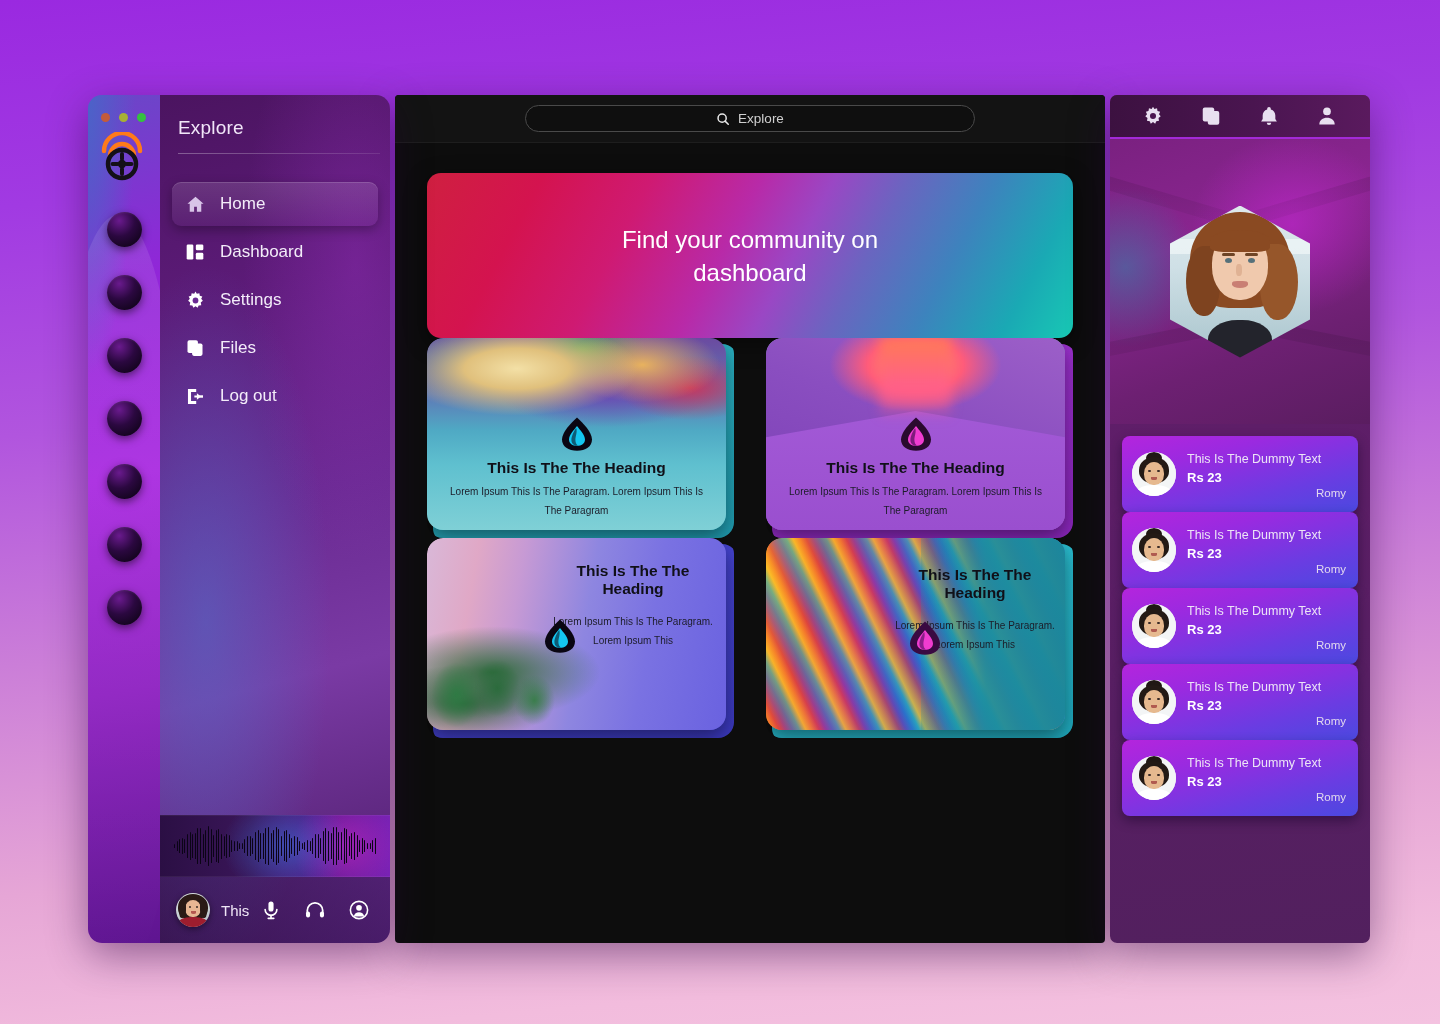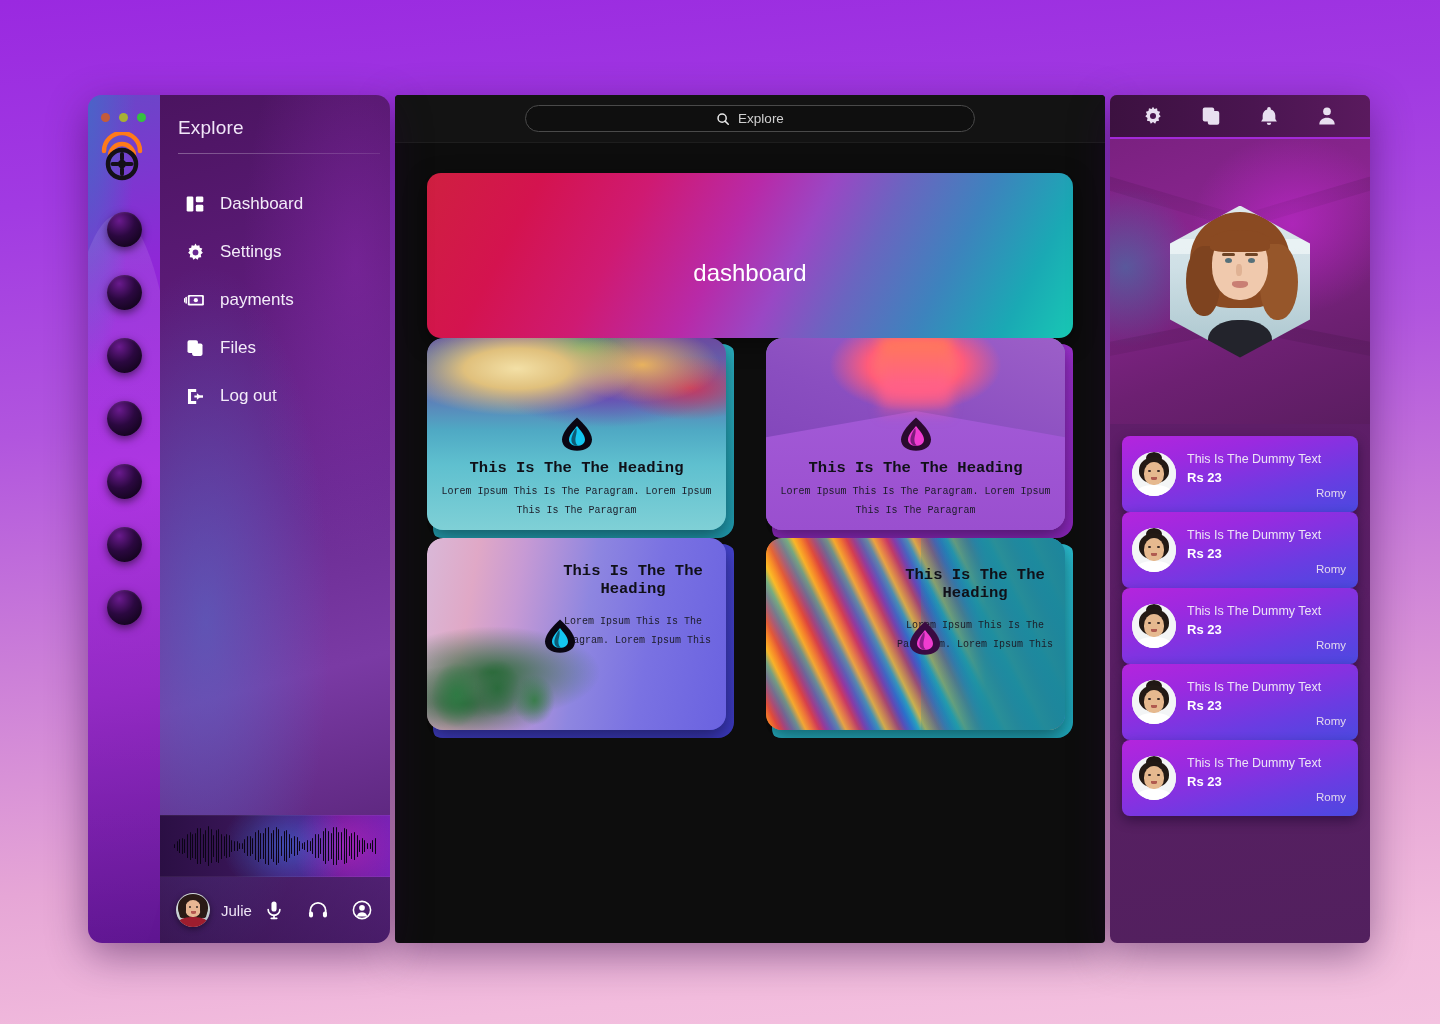--- a/index.html
+++ b/index.html
@@ -192,21 +192,21 @@
     box-shadow: 0 6px 22px rgba(0,0,0,.45);
   }
   .hero-txt {
     color:#fff; font-size:24px; line-height:33px; text-align:center;
     max-width: 330px; font-weight:400;
   }
 
   .sec-title { color:#f2f2f2; font-size:15.5px; font-weight:700; margin: 26px 0 14px 4px; }
   .sec-title.pop { margin-top: 22px; letter-spacing:.3px;}
 
-  .cards { display:flex; gap: 32px; font-family: Liberation Mono, monospace; }
+  .cards { display:flex; gap: 32px; }
 
   .card {
     position: relative;
     width: 318px; height: 200px;
     border-radius: 16px;
     overflow: hidden;
   }
   .card .shadow-l {
     position:absolute; inset: 6px -4px -6px 6px; border-radius:16px; z-index:0;
   }
@@ -401,20 +401,28 @@
         <div class="rail-dot"></div>
       </div>
     </div>
 
     <div class="side">
       <div class="side-title">Explore</div>
       <div class="side-sep"></div>
 
       <div class="menu">
 
+        <div class="menu-item active">
+          <span class="mi-ico">
+            <svg width="21" height="21" viewBox="0 0 24 24" fill="#d8c4e8">
+              <path d="M12 3.2 2.8 11h2.6v9.2h5V14.6h3.2v5.6h5V11h2.6z"></path>
+            </svg>
+          </span>
+          <span>Home</span>
+        </div>
 
         <div class="menu-item">
           <span class="mi-ico">
             <svg width="20" height="20" viewBox="0 0 24 24" fill="#ffffff">
               <rect x="2" y="3" width="8" height="18" rx="1.6"></rect>
               <rect x="13" y="3" width="9" height="7" rx="1.6"></rect>
               <rect x="13" y="13" width="9" height="8" rx="1.6"></rect>
             </svg>
           </span>
           <span>Dashboard</span>
@@ -424,32 +432,20 @@
         <div class="menu-item">
           <span class="mi-ico">
             <svg width="21" height="21" viewBox="0 0 24 24" fill="#ffffff">
               <path d="M12 1.8l1.5 2.6 2.9-.8.5 3 2.9.8-1.3 2.7 1.9 2.3-2.4 1.9.6 3-3 .3-1.2 2.8-2.4-1.8-2.4 1.8-1.2-2.8-3-.3.6-3-2.4-1.9 1.9-2.3-1.3-2.7 2.9-.8.5-3 2.9.8z"></path>
               <circle cx="12" cy="12" r="3.3" fill="#6a2a92"></circle>
             </svg>
           </span>
           <span>Settings</span>
         </div>
 
-        <div class="menu-item">
-          <span class="mi-ico">
-            <svg width="22" height="22" viewBox="0 0 26 24" fill="#ffffff">
-              <rect x="4.5" y="6" width="19" height="12.5" rx="1.6"></rect>
-              <rect x="6.6" y="8" width="14.8" height="8.5" rx="1" fill="#6a2a92"></rect>
-              <circle cx="14" cy="12.2" r="2.5" fill="#ffffff"></circle>
-              <rect x="1.6" y="8.2" width="1.9" height="8.2" rx=".9"></rect>
-              <rect x="0" y="9.6" width="1.3" height="5.5" rx=".6"></rect>
-            </svg>
-          </span>
-          <span>payments</span>
-        </div>
 
         <div class="menu-item">
           <span class="mi-ico">
             <svg width="20" height="20" viewBox="0 0 24 24" fill="#ffffff">
               <rect x="3" y="2.6" width="12.5" height="15.5" rx="2.2"></rect>
               <rect x="8.5" y="6.5" width="12.5" height="15" rx="2.2"></rect>
             </svg>
           </span>
           <span>Files</span>
         </div>
@@ -557,21 +553,21 @@
             <div class="hair" style="left:2px;top:1px;width:30px;height:26px;background:#2a1a16"></div>
             <div class="skin" style="left:9px;top:7px;width:16px;height:17px;background:#e8b694"></div>
             <div class="eye" style="left:12.5px;top:13px;width:2px;height:2px"></div>
             <div class="eye" style="left:19.5px;top:13px;width:2px;height:2px"></div>
             <div class="mouth" style="left:15px;top:18px;width:5px;height:2.5px;background:#b4564f"></div>
             <div class="hair" style="left:3px;top:9px;width:7px;height:16px;background:#2a1a16;border-radius:40% 10% 50% 40%"></div>
             <div class="hair" style="left:24px;top:9px;width:7px;height:16px;background:#2a1a16;border-radius:10% 40% 40% 50%"></div>
             <div class="body" style="left:3px;top:24px;width:28px;height:12px;background:#9e1d2e"></div>
           </div>
         </div>
-        <div class="footer-name">Julie</div>
+        <div class="footer-name">This</div>
         <div class="footer-icons">
           <span class="f-ico">
             <svg width="22" height="22" viewBox="0 0 24 24" fill="none" stroke="#ffffff" stroke-width="1.8" stroke-linecap="round">
               <rect x="9.2" y="2.6" width="5.6" height="11" rx="2.8" fill="#ffffff" stroke="none"></rect>
               <path d="M5.6 11.4a6.4 6.4 0 0 0 12.8 0"></path>
               <path d="M12 17.9v3.3"></path>
               <path d="M9 21.2h6"></path>
             </svg>
           </span>
           <span class="f-ico">
@@ -604,21 +600,21 @@
           </svg>
         </span>
         <span class="s-txt">Explore</span>
       </div>
     </div>
 
     <div class="content">
 
       <div class="hero">
         <div class="hero-txt">
-          <br>
+          <span>Find your community on</span><br>
           <span>dashboard</span>
         </div>
       </div>
 
       <div class="cards">
 
         <div class="card">
           <div class="shadow-l" style="background:linear-gradient(160deg,#2fb8c8,#1f9aae)"></div>
           <div class="inner">
             <div class="bg art-clouds"></div>

